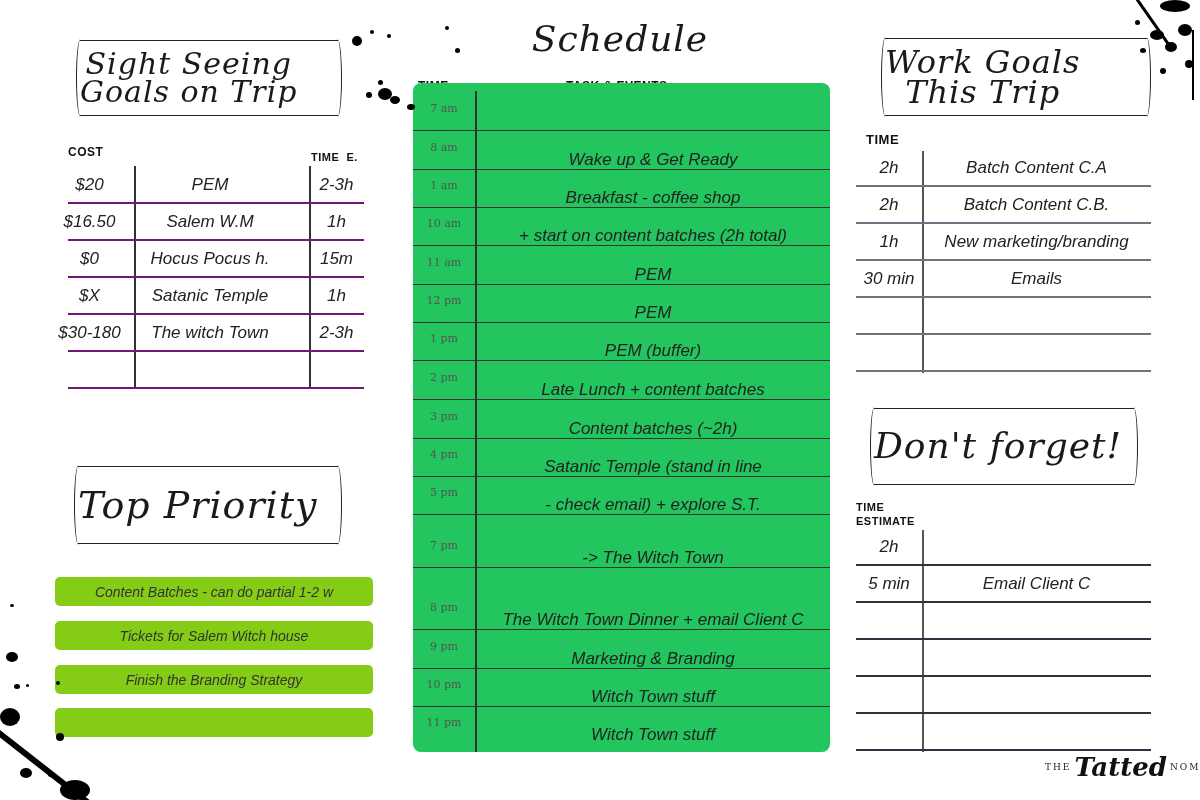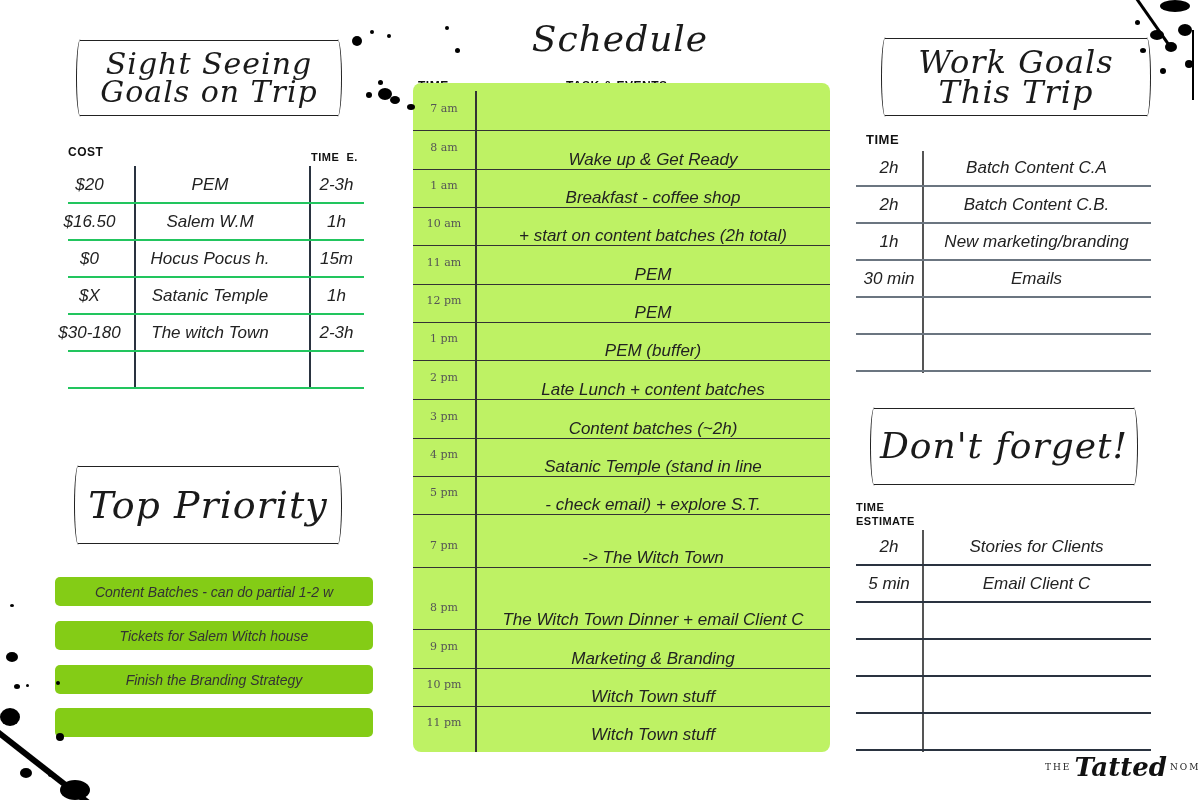--- a/index.html
+++ b/index.html
@@ -1,40 +1,40 @@
 <!DOCTYPE html>
 <html><head>
 <meta charset="utf-8">
 <style>
   * { box-sizing: border-box; margin: 0; padding: 0; }
   html, body { width: 1200px; height: 800px; background: #ffffff; overflow: hidden; }
   body { position: relative; font-family: "DejaVu Sans", sans-serif; color: #1c1c1c; }
 
   .script { font-family: "DejaVu Serif", serif; font-style: italic; font-weight: normal; color: #1a1a1a; letter-spacing: 1px; }
 
-  .banner { position: absolute; border-top: 1.5px solid #222; border-bottom: 1.5px solid #222; display: flex; align-items: center; justify-content: center; text-align: center; }
+  .banner { position: absolute; border-top: 1.5px solid #222; border-bottom: 1.5px solid #222; display: flex; align-items: center; text-align: center; }
   .banner::before, .banner::after { content: ""; position: absolute; top: -2px; bottom: -2px; width: 8px; border: 1.5px solid #222; border-radius: 50%; }
   .banner::before { left: -4px; border-right: none; border-top: none; border-bottom: none; }
   .banner::after { right: -4px; border-left: none; border-top: none; border-bottom: none; }
   .banner .script { line-height: 0.95; }
 
   .hdr { position: absolute; font-family: "Liberation Sans", sans-serif; font-weight: bold; font-size: 12px; letter-spacing: 0.5px; color: #111; line-height: 14px; }
 
   .it { font-family: "Liberation Sans", sans-serif; font-style: italic; font-size: 17px; color: #222; }
 
   
   .ss-table { position: absolute; left: 68px; top: 167px; width: 296px; }
-  .ss-row { display: flex; height: 37px; border-bottom: 2px solid #22c55e; align-items: center; }
+  .ss-row { display: flex; height: 37px; border-bottom: 2px solid #701a75; align-items: center; }
   .ss-row .c1 { width: 67px; text-align: center; margin-left: -12px; }
   .ss-row .c2 { width: 174px; text-align: center; }
   .ss-row .c3 { width: 55px; text-align: center; margin-left: 12px; }
   .vline { position: absolute; width: 1.5px; background: #2a3340; }
 
   
-  .sched { position: absolute; left: 413px; top: 83px; width: 417px; height: 669px; background: #bef264; border-radius: 8px; }
+  .sched { position: absolute; left: 413px; top: 83px; width: 417px; height: 669px; background: #22c55e; border-radius: 8px; }
   .sched-row { position: absolute; left: 0; width: 417px; height: 38px; border-bottom: 1.5px solid #333; }
   .sched-time { position: absolute; left: 0; top: 9px; width: 62px; text-align: center; font-family: "DejaVu Serif", serif; font-size: 11px; color: #555; }
   .sched-task { position: absolute; left: 63px; width: 354px; top: 18px; text-align: center; font-family: "Liberation Sans", sans-serif; font-style: italic; font-size: 17px; color: #222; white-space: nowrap; }
 
   
   .rt { position: absolute; left: 856px; width: 295px; }
   .rt-row { display: flex; height: 37px; border-bottom: 2px solid #6b7580; align-items: center; }
   .rt-row .c1 { width: 66px; text-align: center; }
   .rt-row .c2 { width: 229px; text-align: center; }
 
@@ -223,21 +223,20 @@
 
 <div class="hdr" style="left:856px; top:500px; font-size:11px;">
   <div>TIME</div>
   <div>ESTIMATE</div>
 </div>
 <div class="vline" style="left:922px; top:530px; height:222px; background:#555;"></div>
 
 <div class="rt" style="top:529px;">
   <div class="rt-row dfrow">
       <span class="c1 it">2h</span>
-      <span class="c2 it">Stories for Clients</span>
     </div>
   <div class="rt-row dfrow">
       <span class="c1 it">5 min</span>
       <span class="c2 it">Email Client C</span>
     </div>
   <div class="rt-row dfrow">
       <span class="c1 it"></span>
       <span class="c2 it"></span>
     </div>
   <div class="rt-row dfrow">

